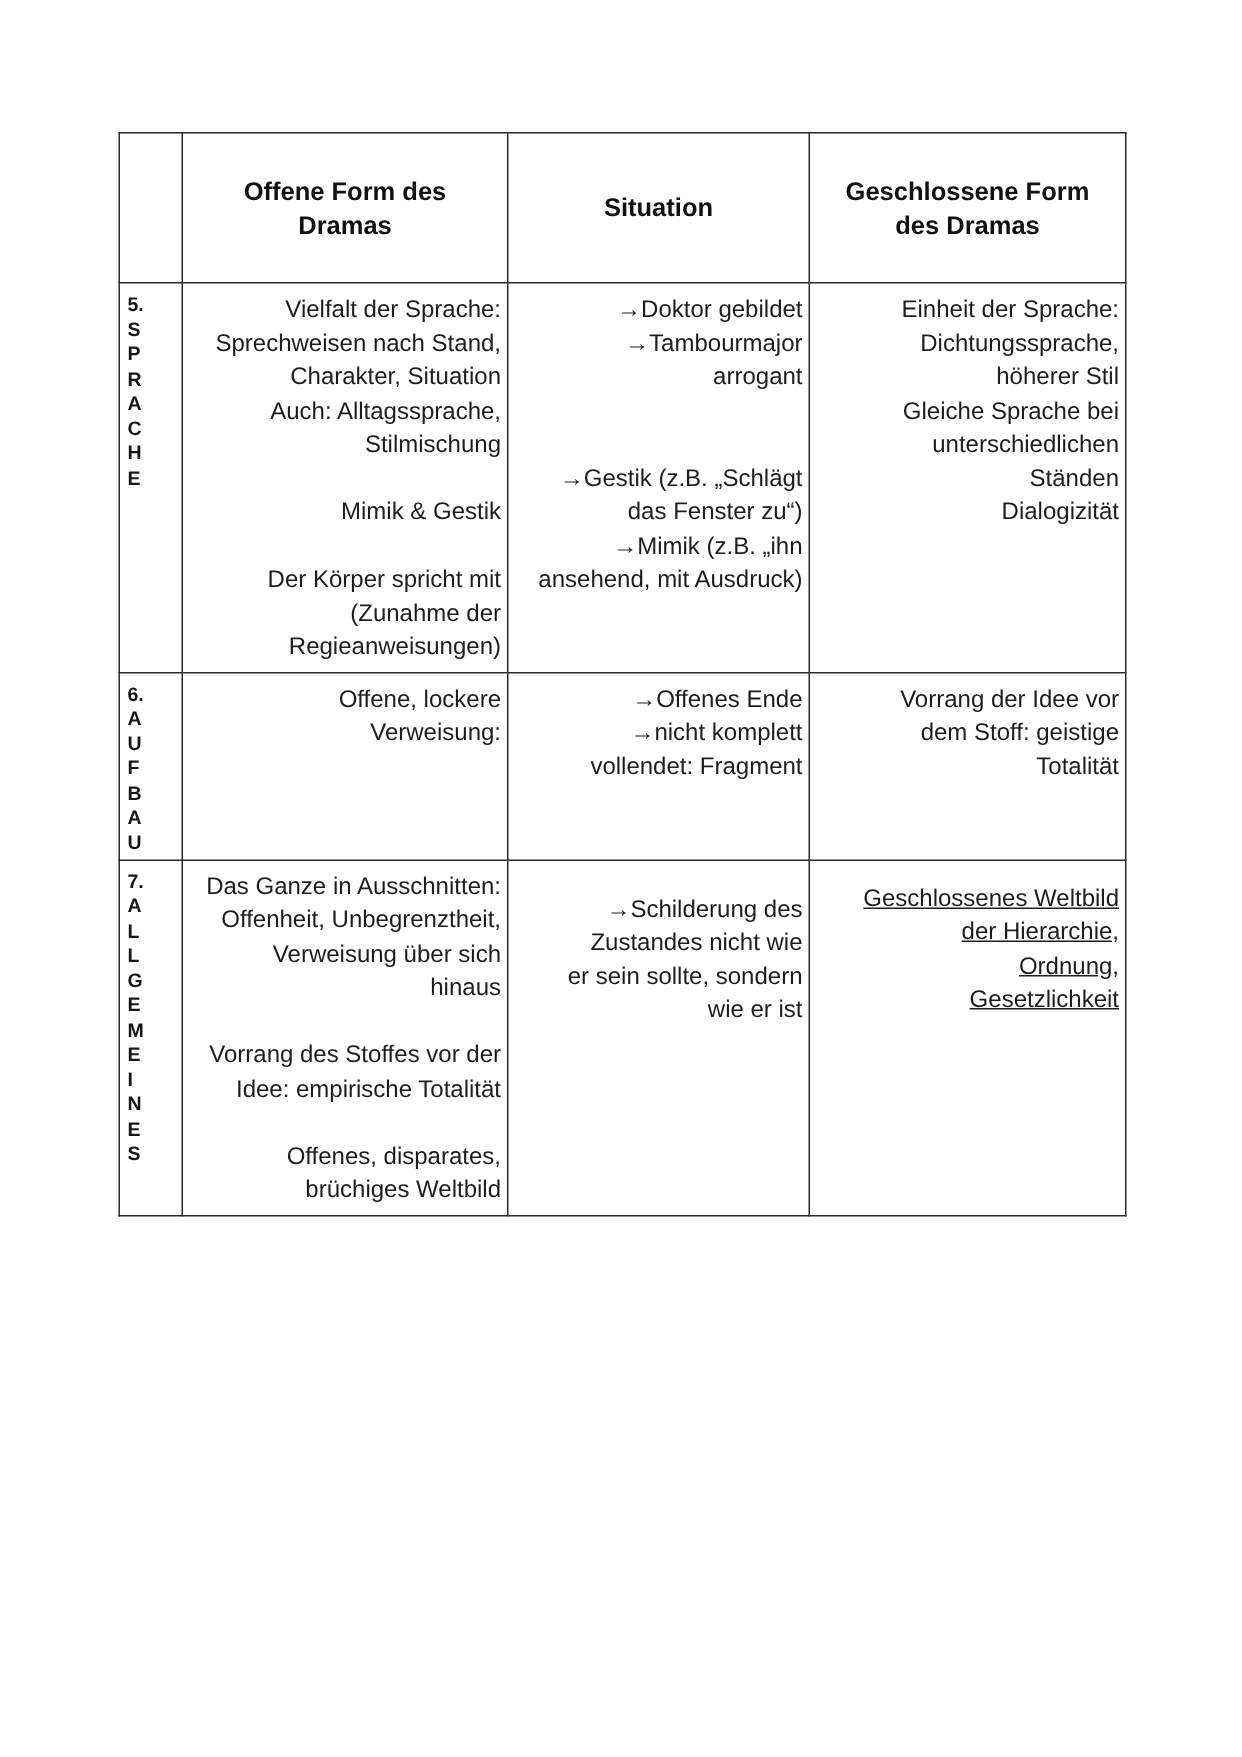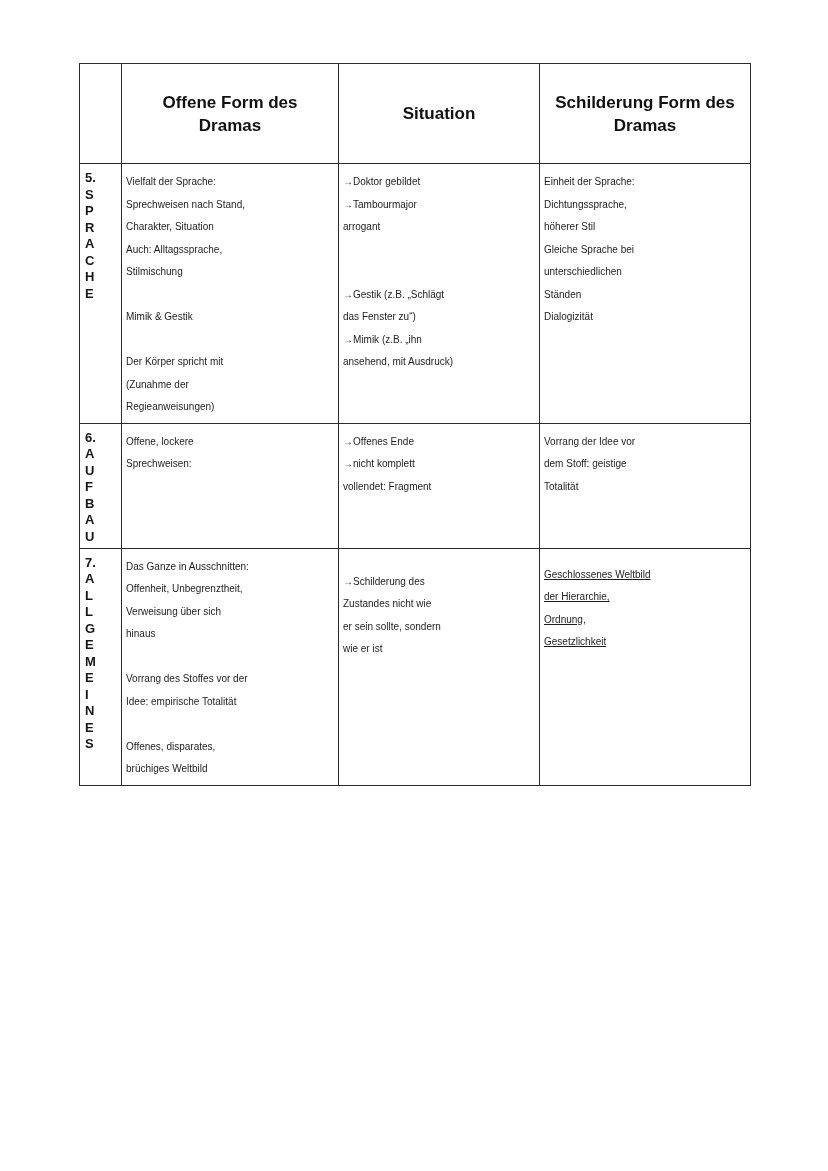--- a/index.html
+++ b/index.html
@@ -10,21 +10,21 @@
   body {
     position: relative;
     width: 828px;
     height: 1171px;
     font-family: "Liberation Sans", sans-serif;
     color: #1d1d1d;
   }
   .doc-table {
     position: absolute;
     left: 79px;
-    top: 63px;
+    top: 88px;
     border-collapse: collapse;
     table-layout: fixed;
   }
   .doc-table td, .doc-table th {
     border: 1.5px solid #2b2b2b;
     overflow: hidden;
     box-sizing: border-box;
   }
   col.c-label { width: 42px; }
   col.c-offene { width: 217px; }
@@ -49,23 +49,23 @@
     font-size: 13px;
     font-weight: bold;
     line-height: 16.5px;
     text-align: left;
     vertical-align: top;
     padding: 6px 2px 2px 5px;
     white-space: pre-line;
     color: #161616;
   }
   td.content {
-    font-size: 10px;
+    font-size: 16px;
     line-height: 22.5px;
-    text-align: left;
+    text-align: right;
     vertical-align: top;
     padding: 7px 4px 4px 4px;
     white-space: pre-line;
   }
   
   td.pt-10 { }
   td.pt-15 { padding-top: 15px; text-decoration: underline; }
   td.pt-22 { padding-top: 22px; }
   td.pt-33 { }
 </style>
@@ -77,21 +77,21 @@
     <col class="c-label">
     <col class="c-offene">
     <col class="c-beispiele">
     <col class="c-geschlossene">
   </colgroup>
   <tbody>
     <tr class="r-header">
       <th class="head"></th>
       <th class="head">Offene Form des Dramas</th>
       <th class="head">Situation</th>
-      <th class="head">Schilderung Form des Dramas</th>
+      <th class="head">Geschlossene Form des Dramas</th>
     </tr>
 
     <tr class="r-5">
       <td class="rowlabel">5.
 S
 P
 R
 A
 C
 H
@@ -127,21 +127,21 @@
 
     <tr class="r-6">
       <td class="rowlabel">6.
 A
 U
 F
 B
 A
 U</td>
       <td class="content">Offene, lockere
-Sprechweisen:</td>
+Verweisung:</td>
       <td class="content pt-10">→Offenes Ende
 →nicht komplett
 vollendet: Fragment</td>
       <td class="content pt-10">Vorrang der Idee vor
 dem Stoff: geistige
 Totalität</td>
     </tr>
 
     <tr class="r-7">
       <td class="rowlabel">7.

